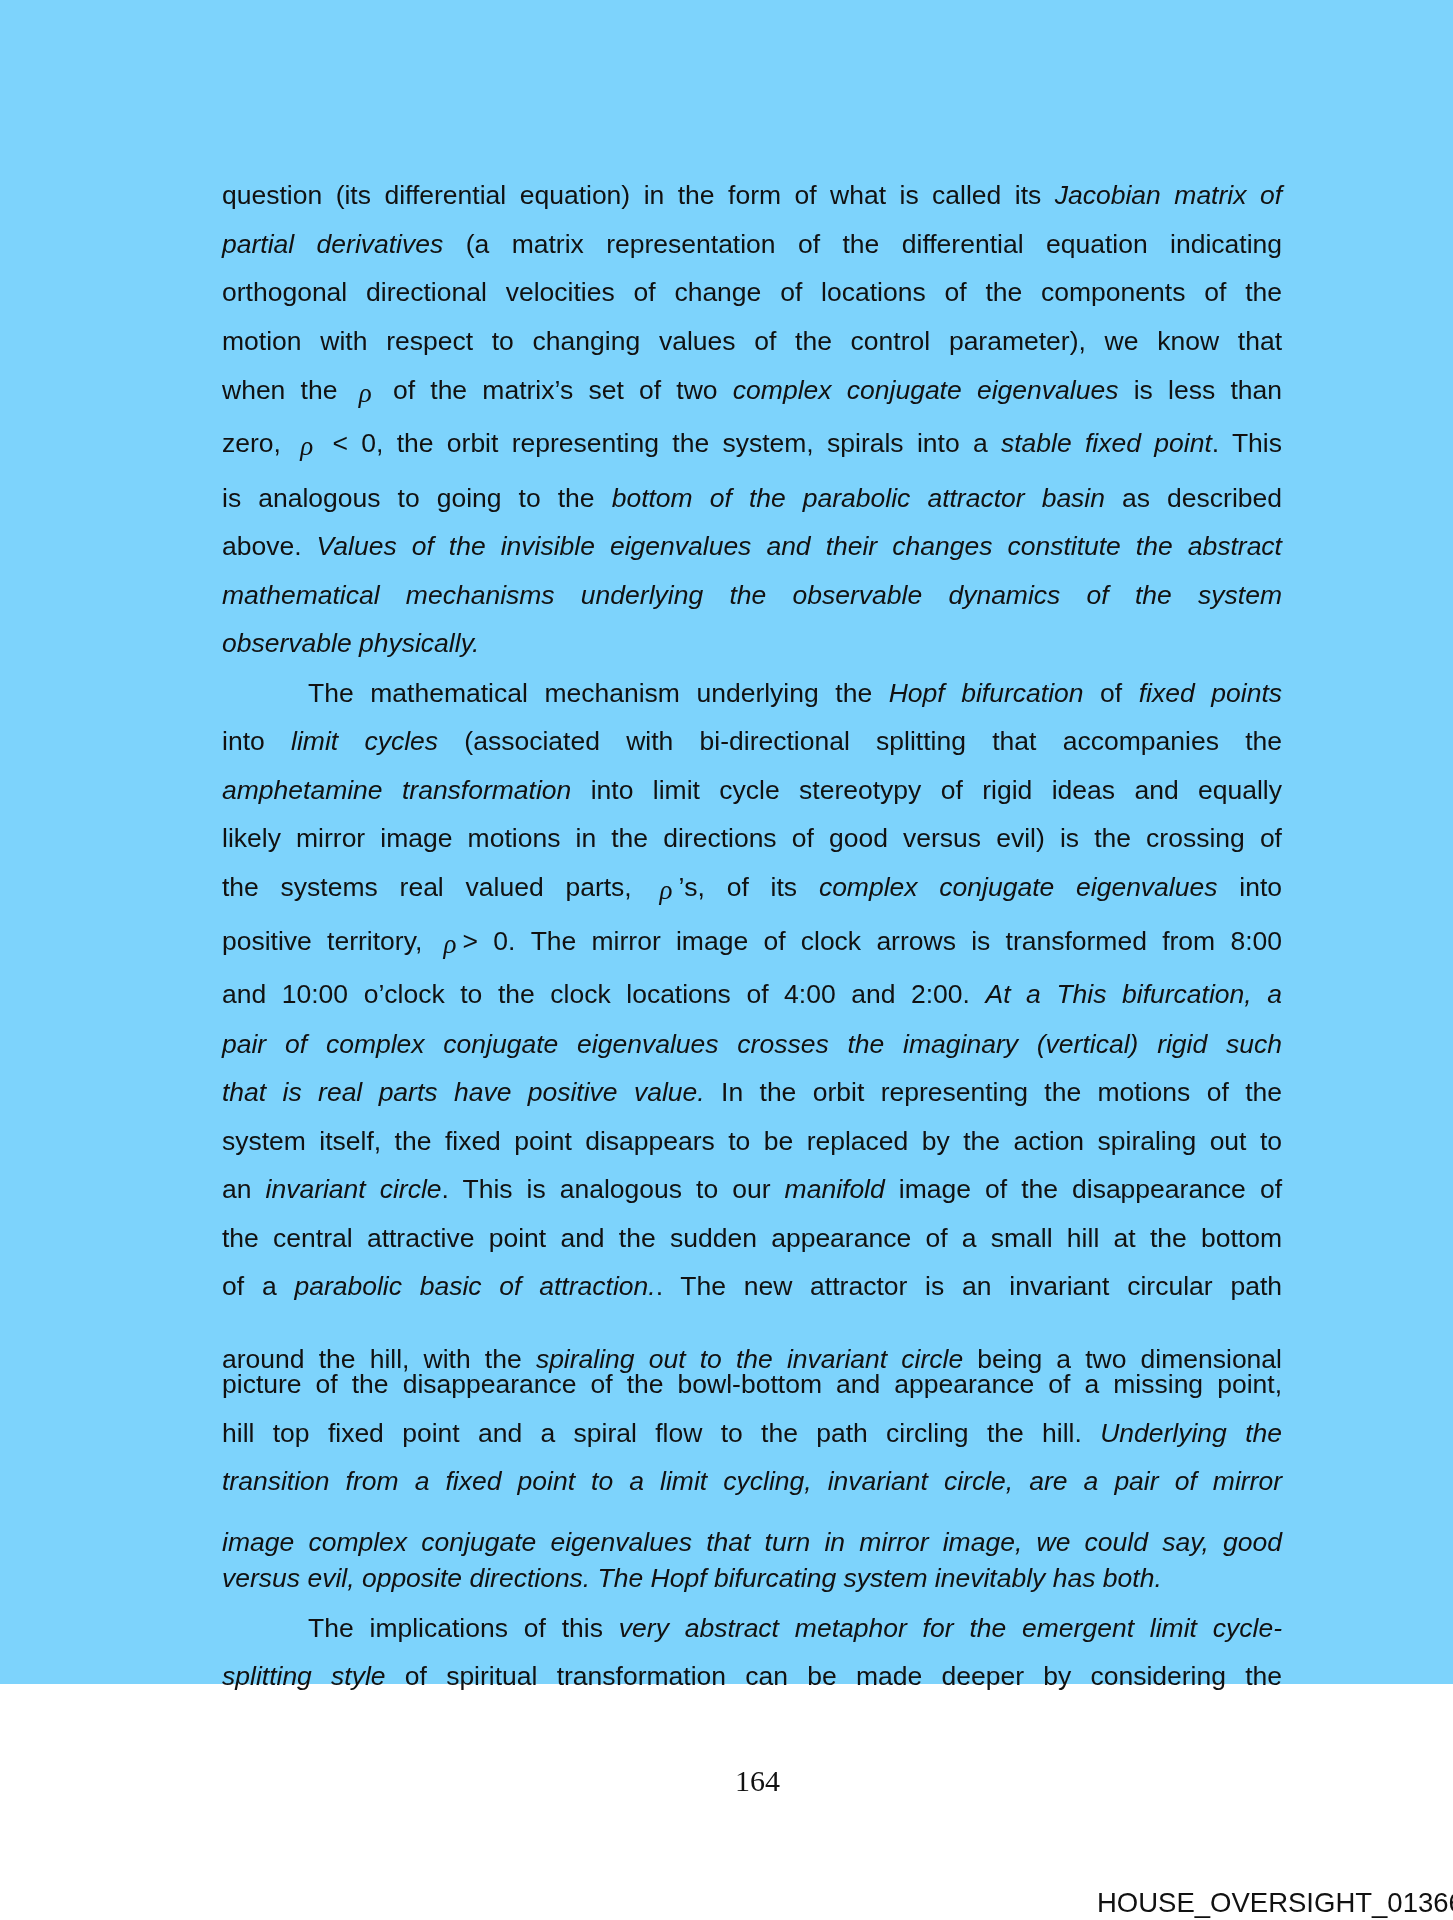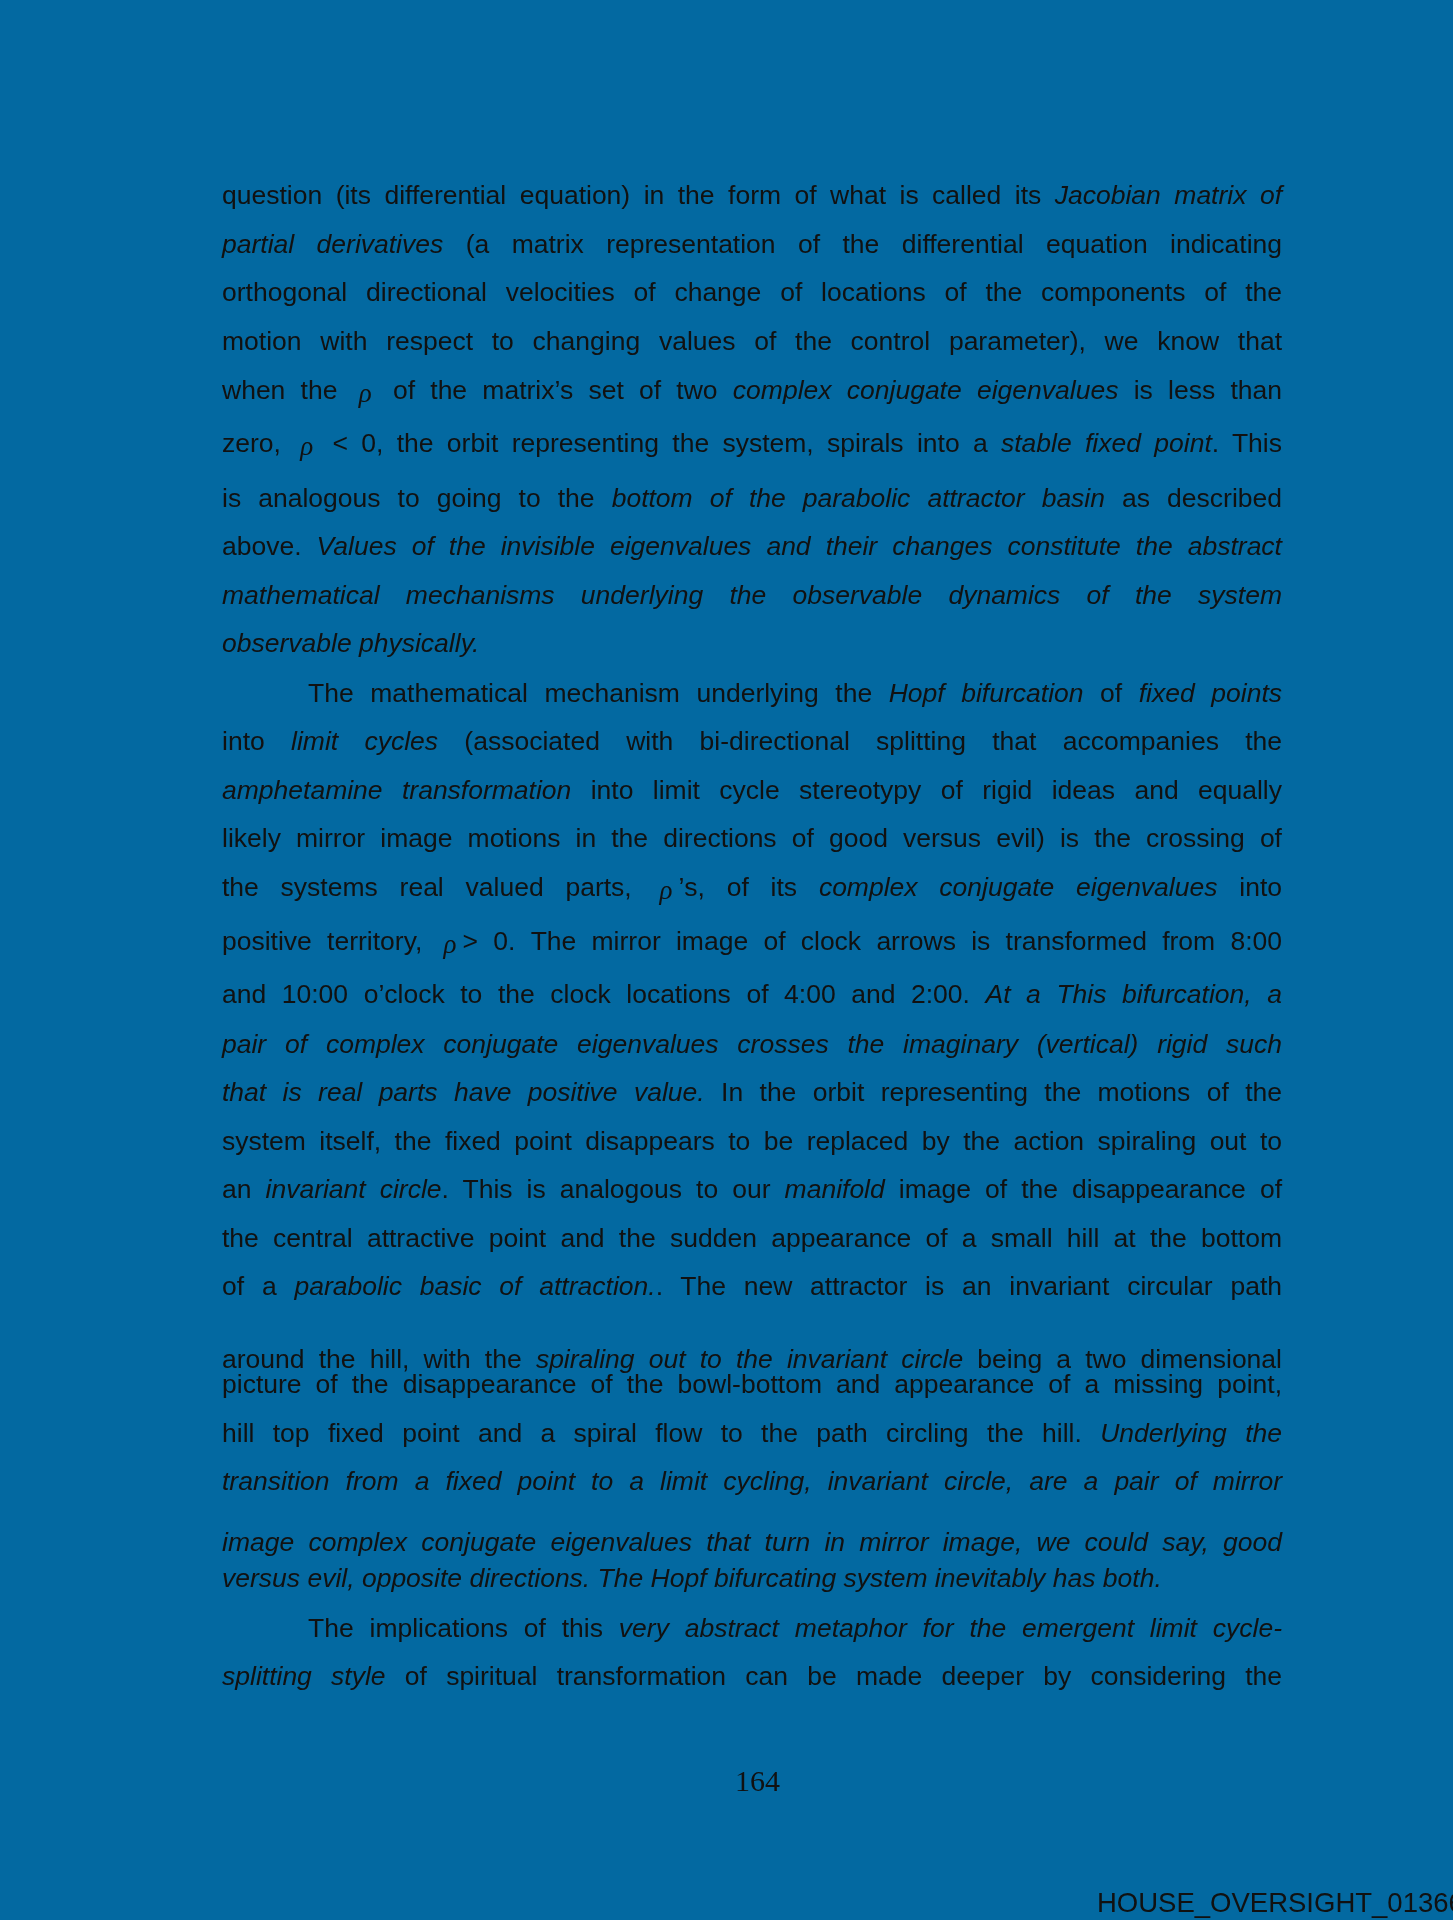--- a/index.html
+++ b/index.html
@@ -1,17 +1,17 @@
 <!DOCTYPE html>
 <html><head>
 <meta charset="utf-8">
 <style>
   html, body { margin: 0; padding: 0; background: #ffffff; }
   body { width: 1453px; height: 1920px; position: relative; overflow: hidden; }
-  .page { position: absolute; left: 0; top: 0; width: 1453px; height: 1920px; background: #0369a1; }
+  .page { position: absolute; left: 0; top: 0; width: 1453px; height: 1684px; background: #7dd3fc; }
   .line {
     position: absolute;
     left: 222px;
     width: 1060px;
     height: 32px;
     font-family: "Liberation Sans", sans-serif;
     font-size: 26.5px;
     line-height: 32px;
     color: #111111;
     white-space: nowrap;

